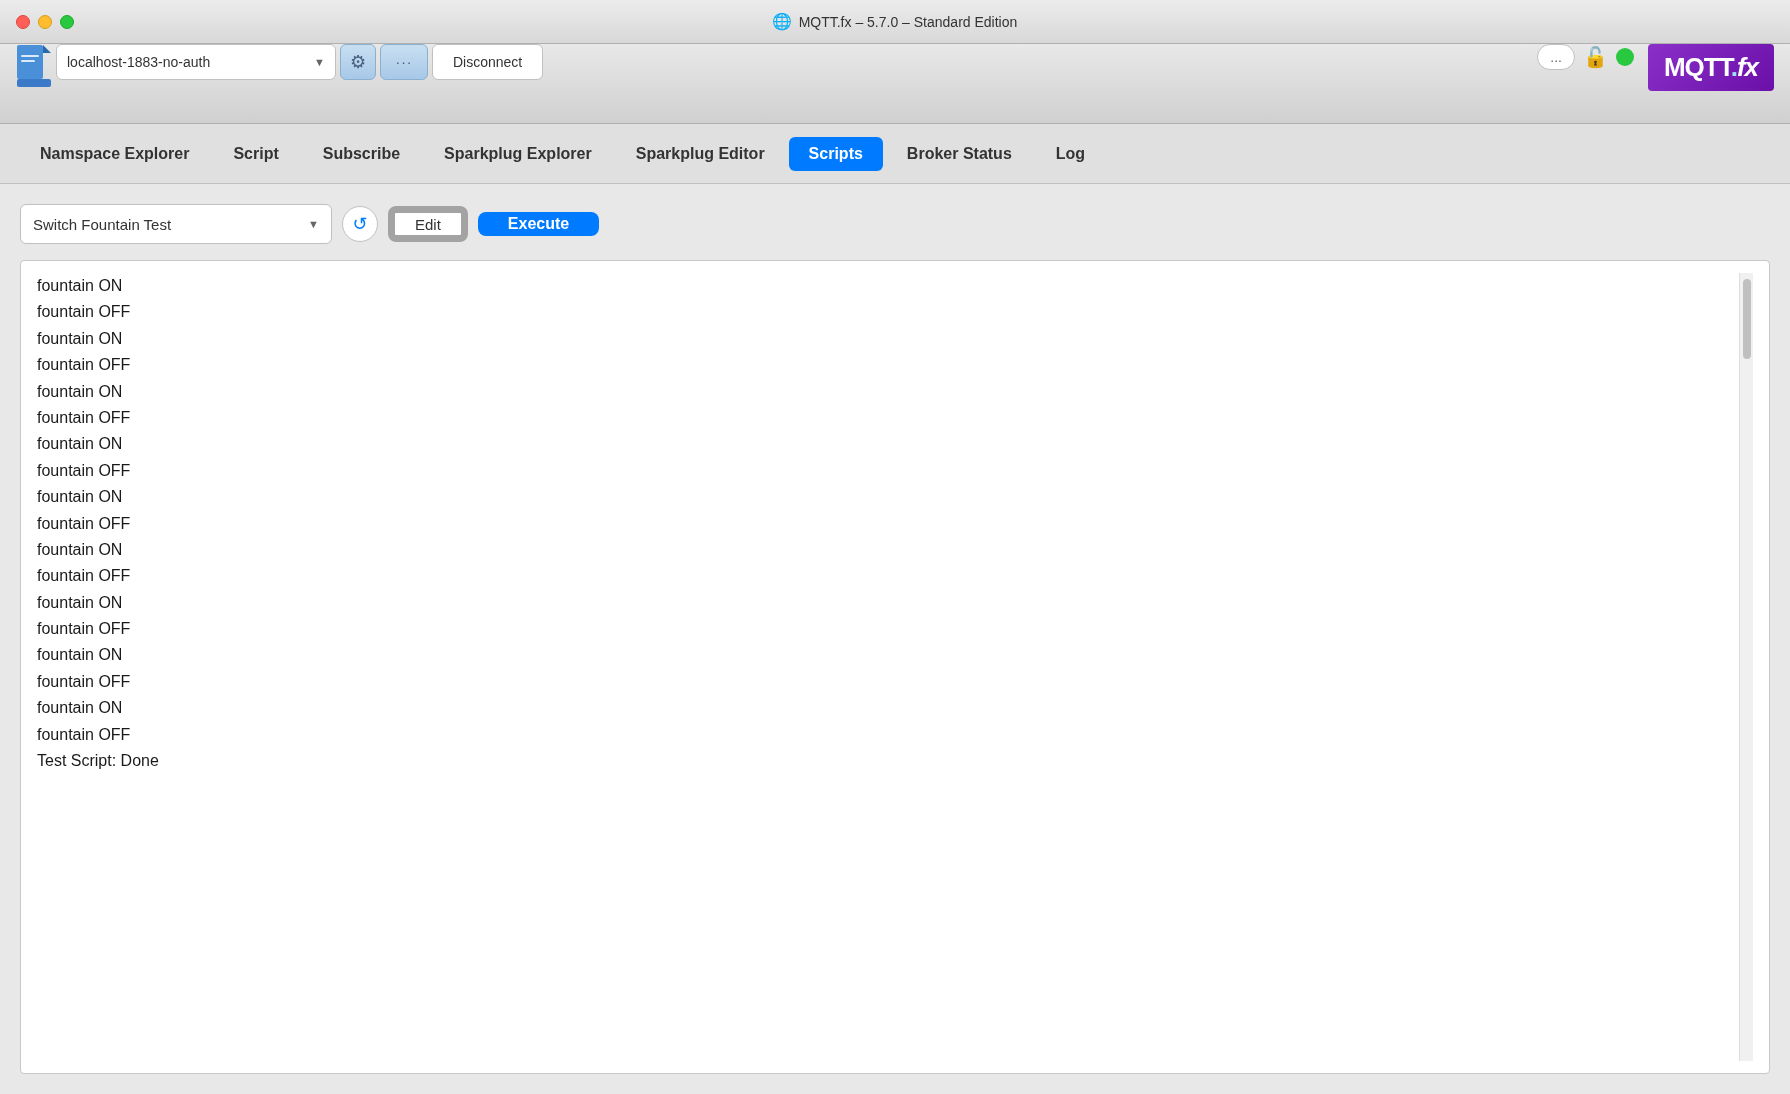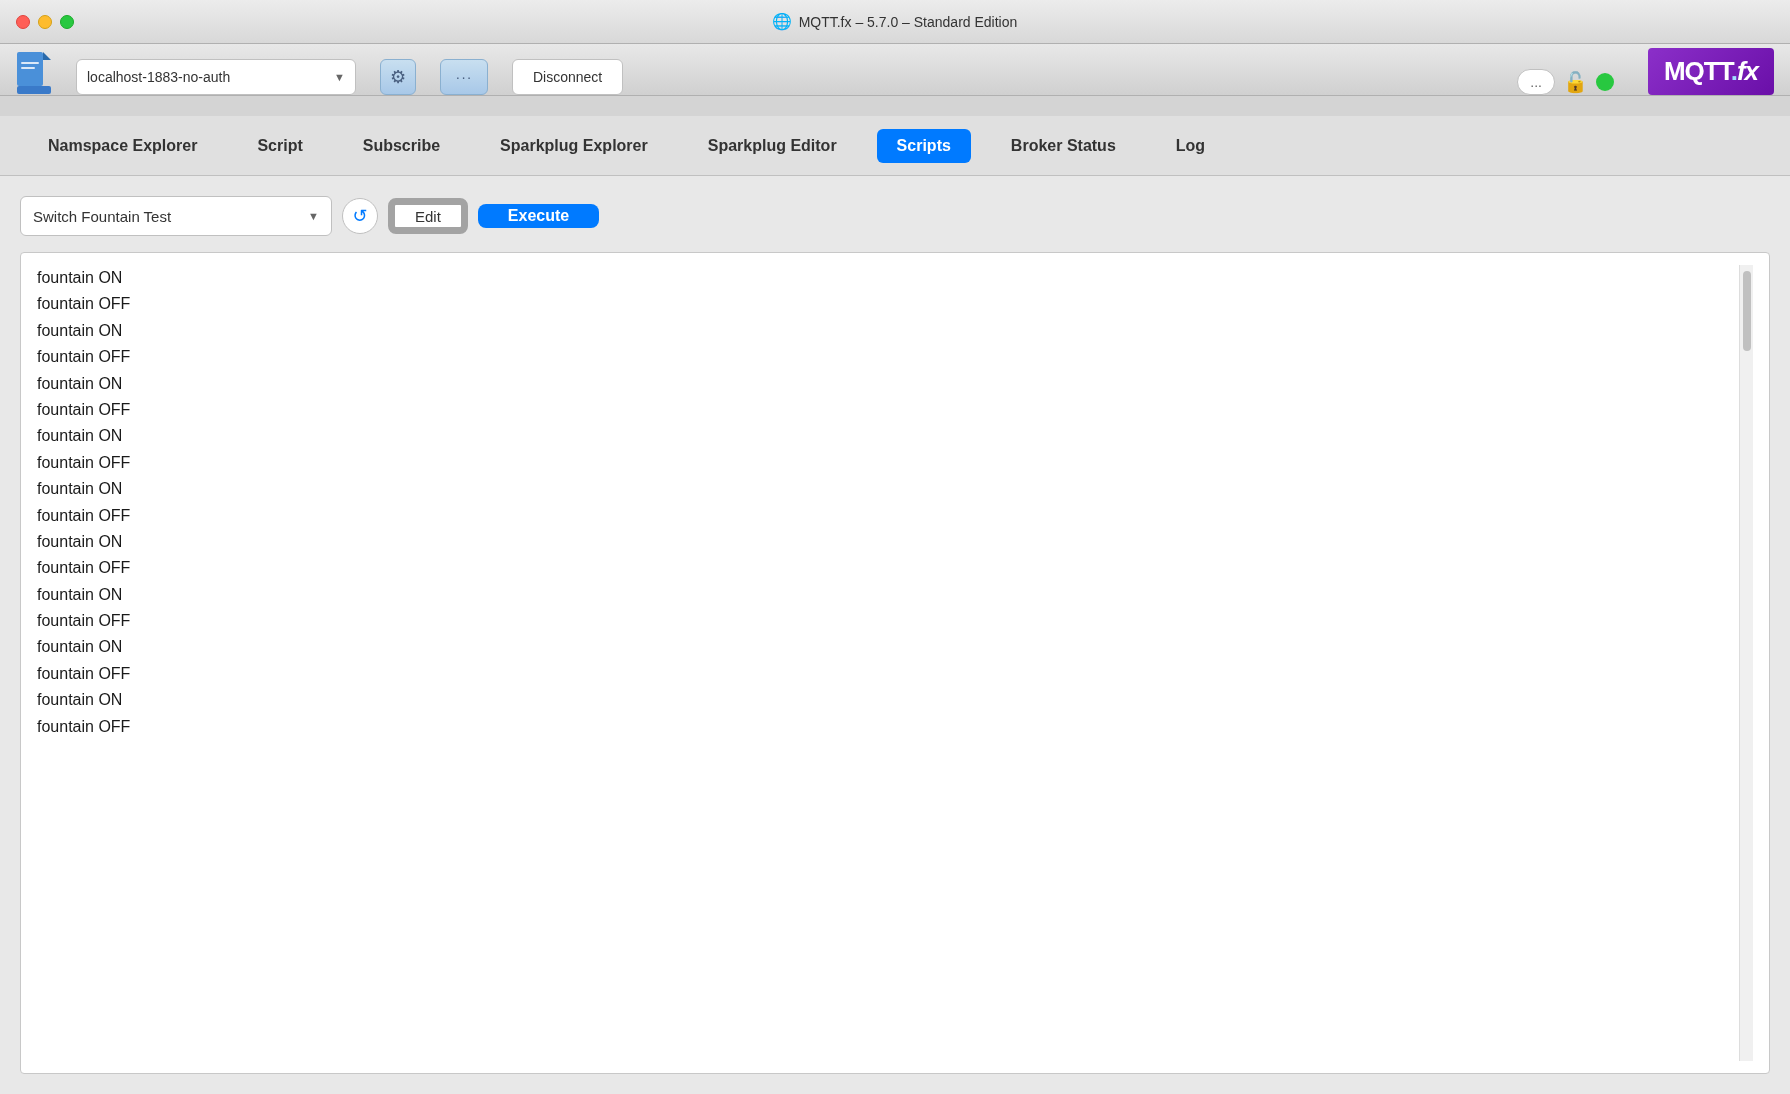--- a/index.html
+++ b/index.html
@@ -49,25 +49,25 @@
       align-items: center;
       gap: 6px;
     }
     .title-globe {
       font-size: 16px;
     }
 
     
     .toolbar {
       background: linear-gradient(to bottom, #e8e8e8, #d0d0d0);
-      height: 52px;
-      display: flex;
-      align-items: flex-end;
+      height: 80px;
+      display: flex;
+      align-items: flex-start;
       padding: 0 16px;
-      gap: 24px;
+      gap: 4px;
       border-bottom: 1px solid #b0b0b0;
       flex-shrink: 0;
     }
     .toolbar-doc-icon {
       width: 36px;
       height: 44px;
       display: flex;
       align-items: center;
       justify-content: center;
       flex-shrink: 0;
@@ -177,25 +177,24 @@
       color: white;
       font-style: italic;
     }
 
     
     .nav-tabs {
       background: #e0e0e0;
       height: 60px;
       display: flex;
       align-items: center;
-      padding: 0 28px;
-      gap: 20px;
+      padding: 0 20px;
+      gap: 4px;
       border-bottom: 1px solid #c0c0c0;
       flex-shrink: 0;
-      margin-top: 20px;
     }
     .nav-tab {
       padding: 8px 20px;
       font-size: 16px;
       font-weight: 600;
       color: #333;
       cursor: pointer;
       border-radius: 6px;
       border: none;
       background: transparent;
@@ -409,20 +408,21 @@
           <div class="output-line">fountain ON</div>
           <div class="output-line">fountain OFF</div>
           <div class="output-line">fountain ON</div>
           <div class="output-line">fountain OFF</div>
           <div class="output-line">fountain ON</div>
           <div class="output-line">fountain OFF</div>
           <div class="output-line">fountain ON</div>
           <div class="output-line">fountain OFF</div>
           <div class="output-line">fountain ON</div>
           <div class="output-line">fountain OFF</div>
+          <div class="output-line">Test Script: Done</div>
         </div>
     </div>
     <div class="scrollbar-track">
       <div class="scrollbar-thumb"></div>
     </div>
   </div>
 
 </div>
 
 </body></html>

